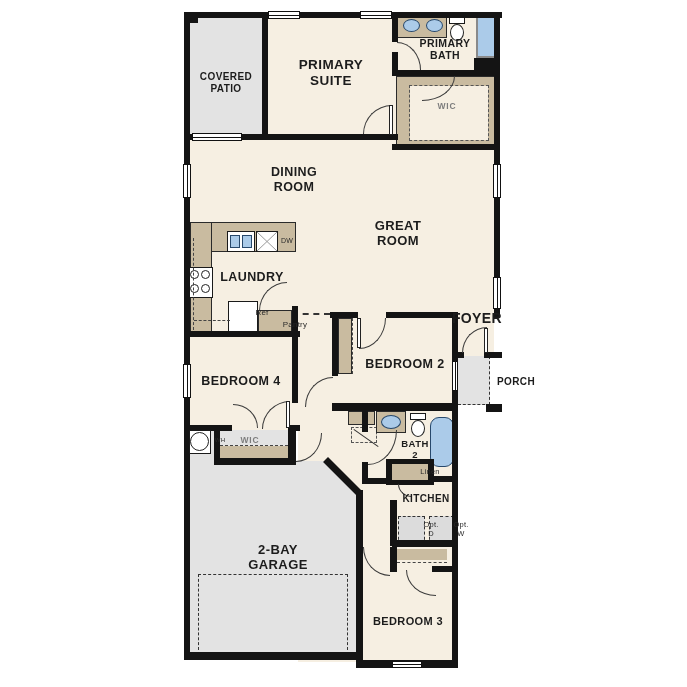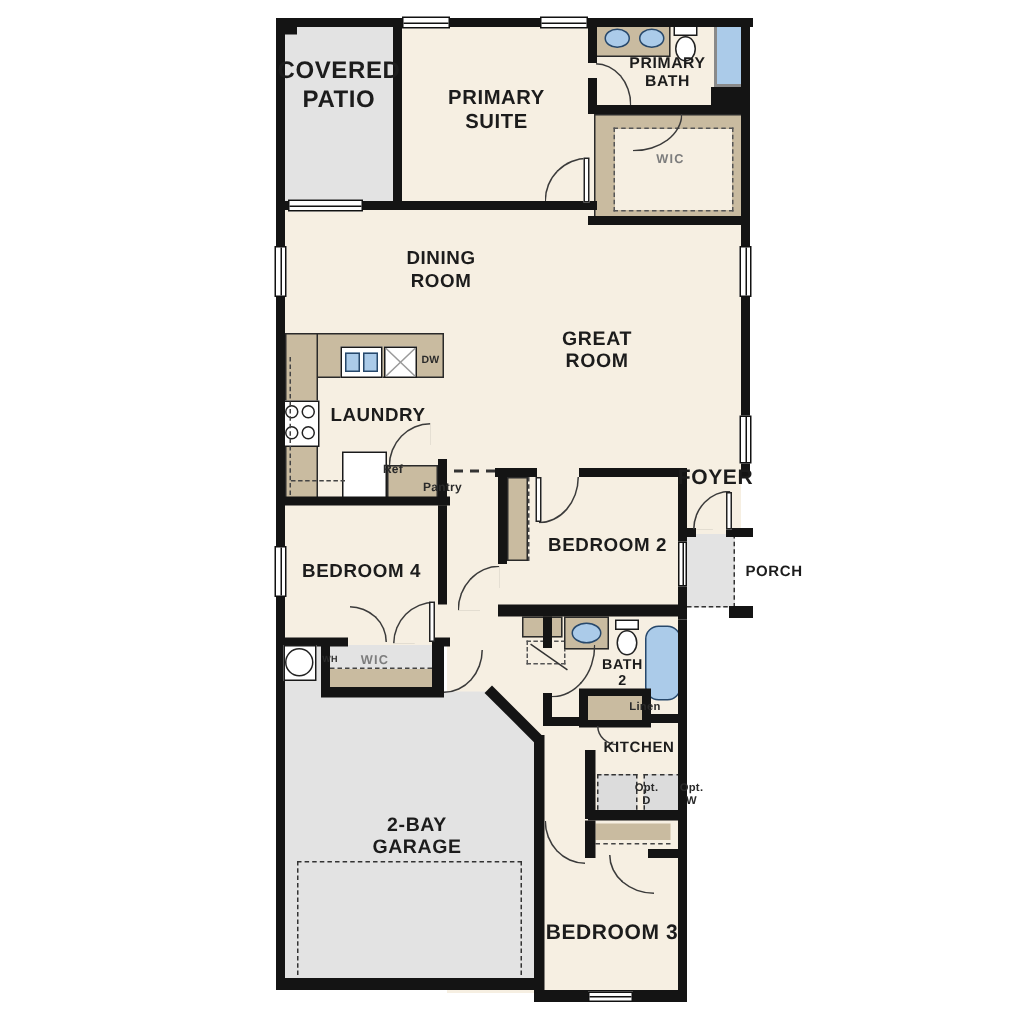--- a/index.html
+++ b/index.html
@@ -18,21 +18,21 @@
   .winv{background:#fff;border:1px solid #111;}
   .winv::after{content:"";position:absolute;top:0;bottom:0;left:45%;border-left:1px solid #111;}
   .arc{position:absolute;box-sizing:border-box;}
   .arc.tl{border-top:1.5px solid #3a3a3a;border-left:1.5px solid #3a3a3a;border-top-left-radius:100% 100%;}
   .arc.tr{border-top:1.5px solid #3a3a3a;border-right:1.5px solid #3a3a3a;border-top-right-radius:100% 100%;}
   .arc.bl{border-bottom:1.5px solid #3a3a3a;border-left:1.5px solid #3a3a3a;border-bottom-left-radius:100% 100%;}
   .arc.br{border-bottom:1.5px solid #3a3a3a;border-right:1.5px solid #3a3a3a;border-bottom-right-radius:100% 100%;}
   .leaf{position:absolute;background:#fff;border:1px solid #222;box-sizing:border-box;}
   .lbl{position:absolute;transform:translate(-50%,-50%);text-align:center;font-weight:bold;
        color:#1c1c1c;white-space:pre-line;line-height:1.18;letter-spacing:.4px;}
-  .lbl.sm{font-weight:bold;letter-spacing:.2px;color:#2a2a2a;padding-left:40px;}
+  .lbl.sm{font-weight:normal;letter-spacing:.2px;color:#2a2a2a;padding-left:40px;}
   .lbl.wic{color:#7d7d7d;font-weight:600;letter-spacing:.8px;}
   .dash{position:absolute;box-sizing:border-box;}
   .circ{position:absolute;box-sizing:border-box;border:1.3px solid #222;border-radius:50%;background:#fff;}
   .oval{position:absolute;box-sizing:border-box;border:1.3px solid #27486b;border-radius:50%;background:#abcbe9;}
 </style>
 </head>
 <body>
 
 <div class="fp">
 
@@ -164,21 +164,21 @@
   <div class="arc br" style="left:296px;top:433px;width:26px;height:29px;"></div>
   <div class="arc tl" style="left:259px;top:282px;width:28px;height:29px;"></div>
   <div class="arc br" style="left:368px;top:430px;width:29px;height:35px;"></div>
   <div class="arc bl" style="left:398px;top:484px;width:14px;height:13px;"></div>
   <div class="arc bl" style="left:363px;top:547px;width:27px;height:29px;"></div>
   <div class="arc bl" style="left:406px;top:570px;width:30px;height:26px;"></div>
 
   <div class="r whitebox" style="left:189px;top:430px;width:22px;height:24px;"></div>
   <div class="circ" style="left:190px;top:432px;width:19px;height:19px;"></div>
 
-  <div class="lbl" style="left:226px;top:58px;font-size:16px;">COVERED
+  <div class="lbl" style="left:226px;top:83px;font-size:10px;">COVERED
 PATIO</div>
   <div class="lbl" style="left:331px;top:73px;font-size:13.5px;">PRIMARY
 SUITE</div>
   <div class="lbl" style="left:445px;top:49px;font-size:10.5px;">PRIMARY
 BATH</div>
   <div class="lbl wic" style="left:447px;top:106px;font-size:8.5px;">WIC</div>
   <div class="lbl" style="left:294px;top:180px;font-size:12.5px;">DINING
 ROOM</div>
   <div class="lbl" style="left:398px;top:233px;font-size:13px;">GREAT
 ROOM</div>
@@ -186,21 +186,21 @@
   <div class="lbl" style="left:405px;top:364px;font-size:12.5px;">BEDROOM 2</div>
   <div class="lbl" style="left:241px;top:381px;font-size:12.5px;">BEDROOM 4</div>
   <div class="lbl wic" style="left:250px;top:440px;font-size:8.5px;">WIC</div>
   <div class="lbl" style="left:477px;top:318px;font-size:14px;">FOYER</div>
   <div class="lbl" style="left:472px;top:382px;font-size:10px;margin-left:44px;">PORCH</div>
   <div class="lbl" style="left:415px;top:449px;font-size:9.5px;">BATH
 2</div>
   <div class="lbl" style="left:426px;top:499px;font-size:10px;">KITCHEN</div>
   <div class="lbl" style="left:278px;top:557px;font-size:13px;">2-BAY
 GARAGE</div>
-  <div class="lbl" style="left:408px;top:621px;font-size:14px;">BEDROOM 3</div>
+  <div class="lbl" style="left:408px;top:621px;font-size:11px;">BEDROOM 3</div>
   <div class="lbl sm" style="left:242px;top:313px;font-size:8px;">Ref</div>
   <div class="lbl sm" style="left:275px;top:325px;font-size:8px;">Pantry</div>
   <div class="lbl sm" style="left:267px;top:241px;font-size:7px;">DW</div>
   <div class="lbl sm" style="left:200px;top:441px;font-size:6px;">WH</div>
   <div class="lbl sm" style="left:410px;top:472px;font-size:7.5px;">Linen</div>
   <div class="lbl sm" style="left:411px;top:530px;font-size:7.5px;">Opt.
 D</div>
   <div class="lbl sm" style="left:441px;top:530px;font-size:7.5px;">Opt.
 W</div>
 

